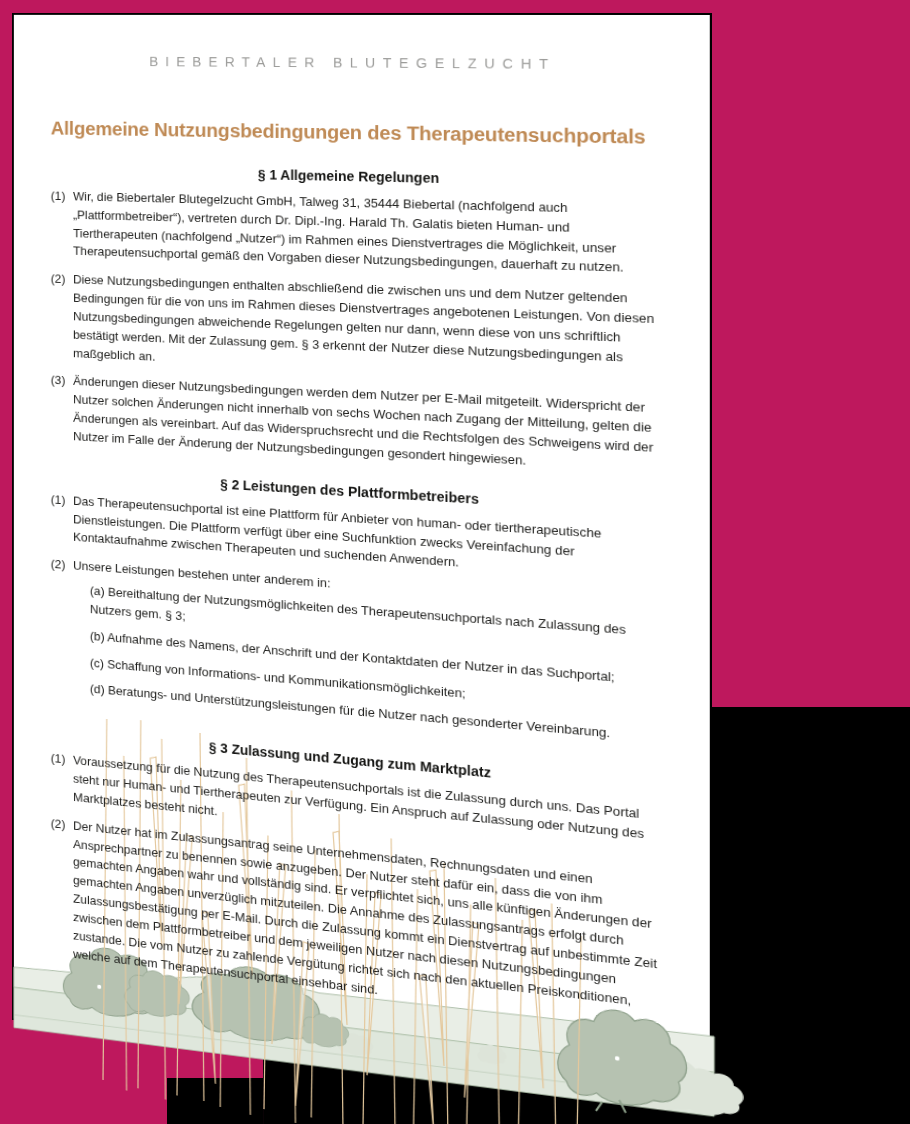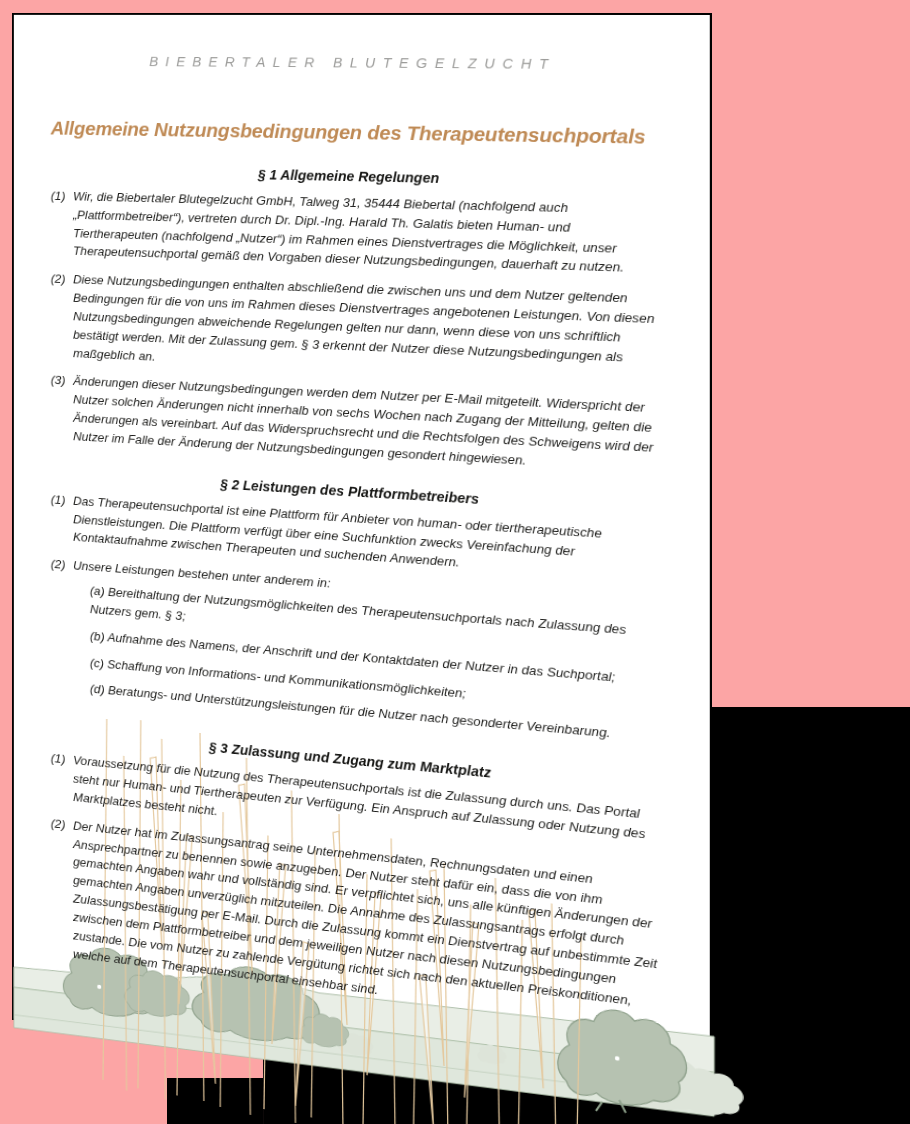--- a/index.html
+++ b/index.html
@@ -1,17 +1,17 @@
 <!DOCTYPE html>
 <html><head>
 <meta charset="utf-8">
 <style>
   html,body{margin:0;padding:0;background:#ffffff;}
-  .canvas{position:relative;width:910px;height:1124px;background:#fca5a5;overflow:hidden;
-          font-family:"Liberation Sans",sans-serif;font-style:italic;}
+  .canvas{position:relative;width:910px;height:1124px;background:#be185d;overflow:hidden;
+          font-family:"Liberation Sans",sans-serif;}
   
   .shadow-a{position:absolute;left:712px;top:707px;width:198px;height:417px;background:#000;}
   .shadow-c{position:absolute;left:167px;top:1078px;width:96px;height:46px;background:#000;}
   
   .page{position:absolute;left:12px;top:13px;width:700px;height:1100px;background:#fff;
         border:2px solid #000;box-sizing:border-box;
         transform-origin:0 0;
         transform:matrix3d(0.91796,0,0,-0.0001172, 0,0.9155,0,0, 0,0,1,0, 0,0,0,1);}
   .shadow-b{position:absolute;left:263px;top:1096px;width:437px;height:100px;background:#000;z-index:0;}
   .illustration{position:absolute;left:0;top:758px;width:700px;height:420px;z-index:1;overflow:visible;}

